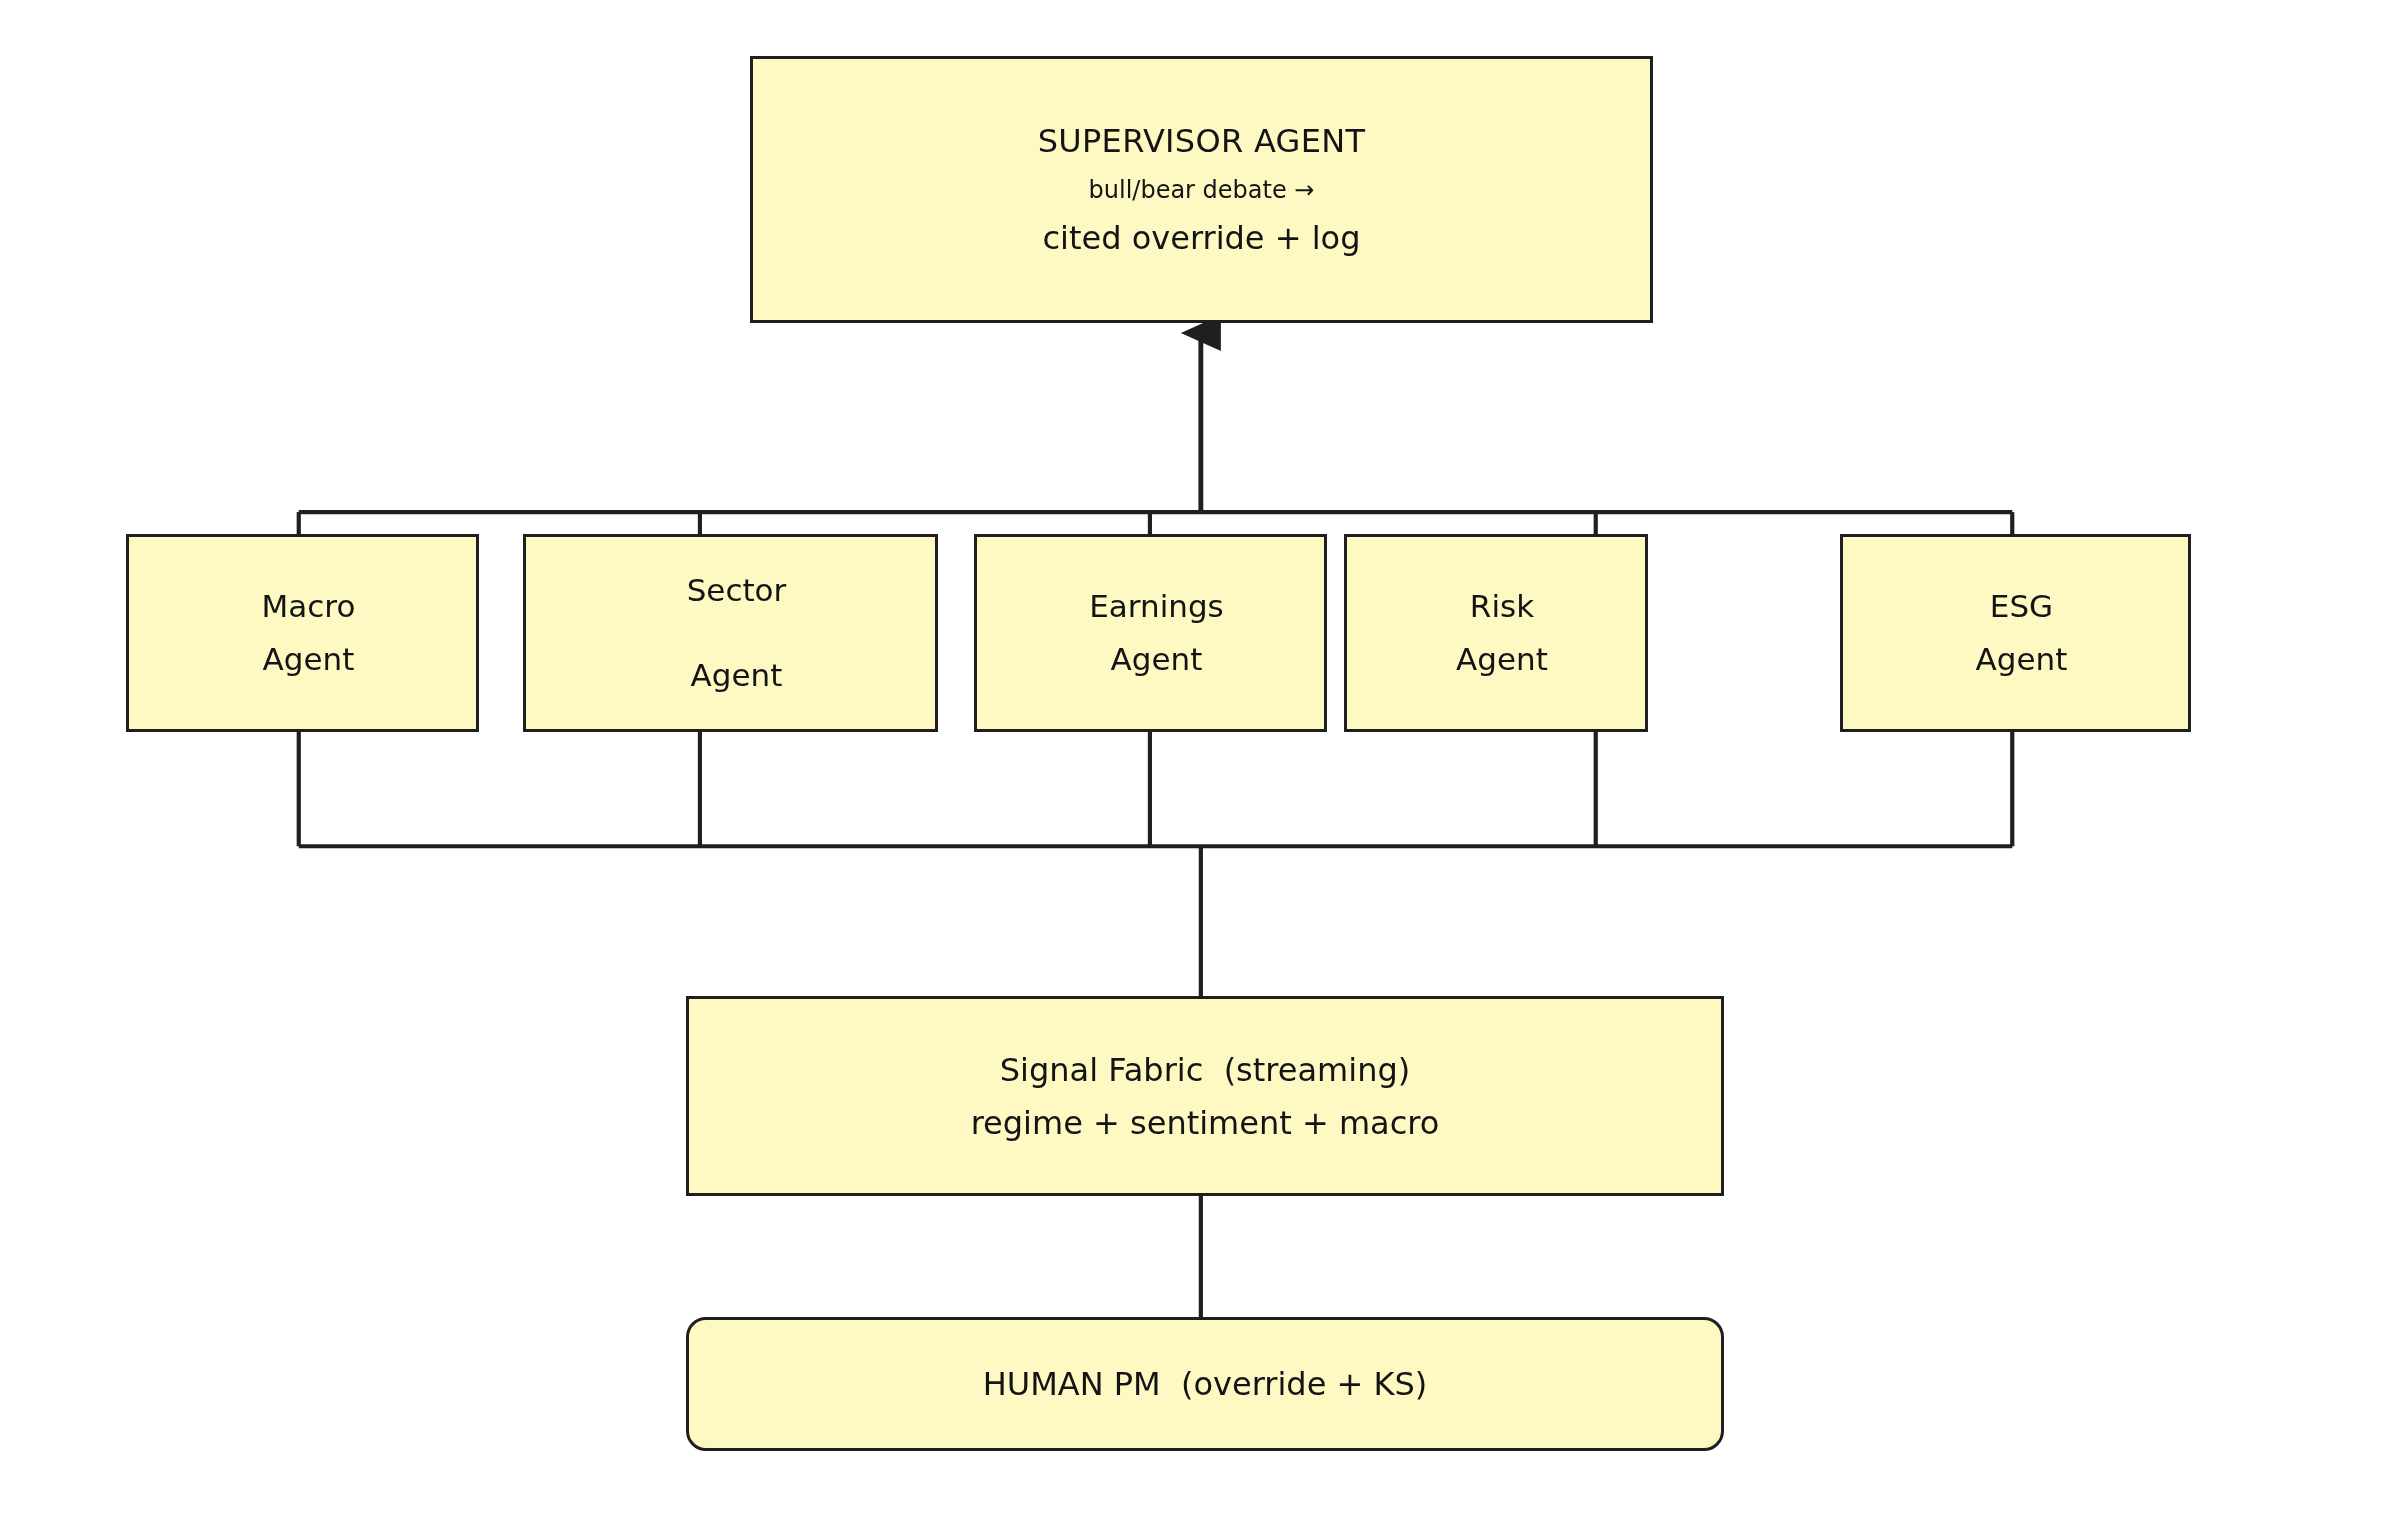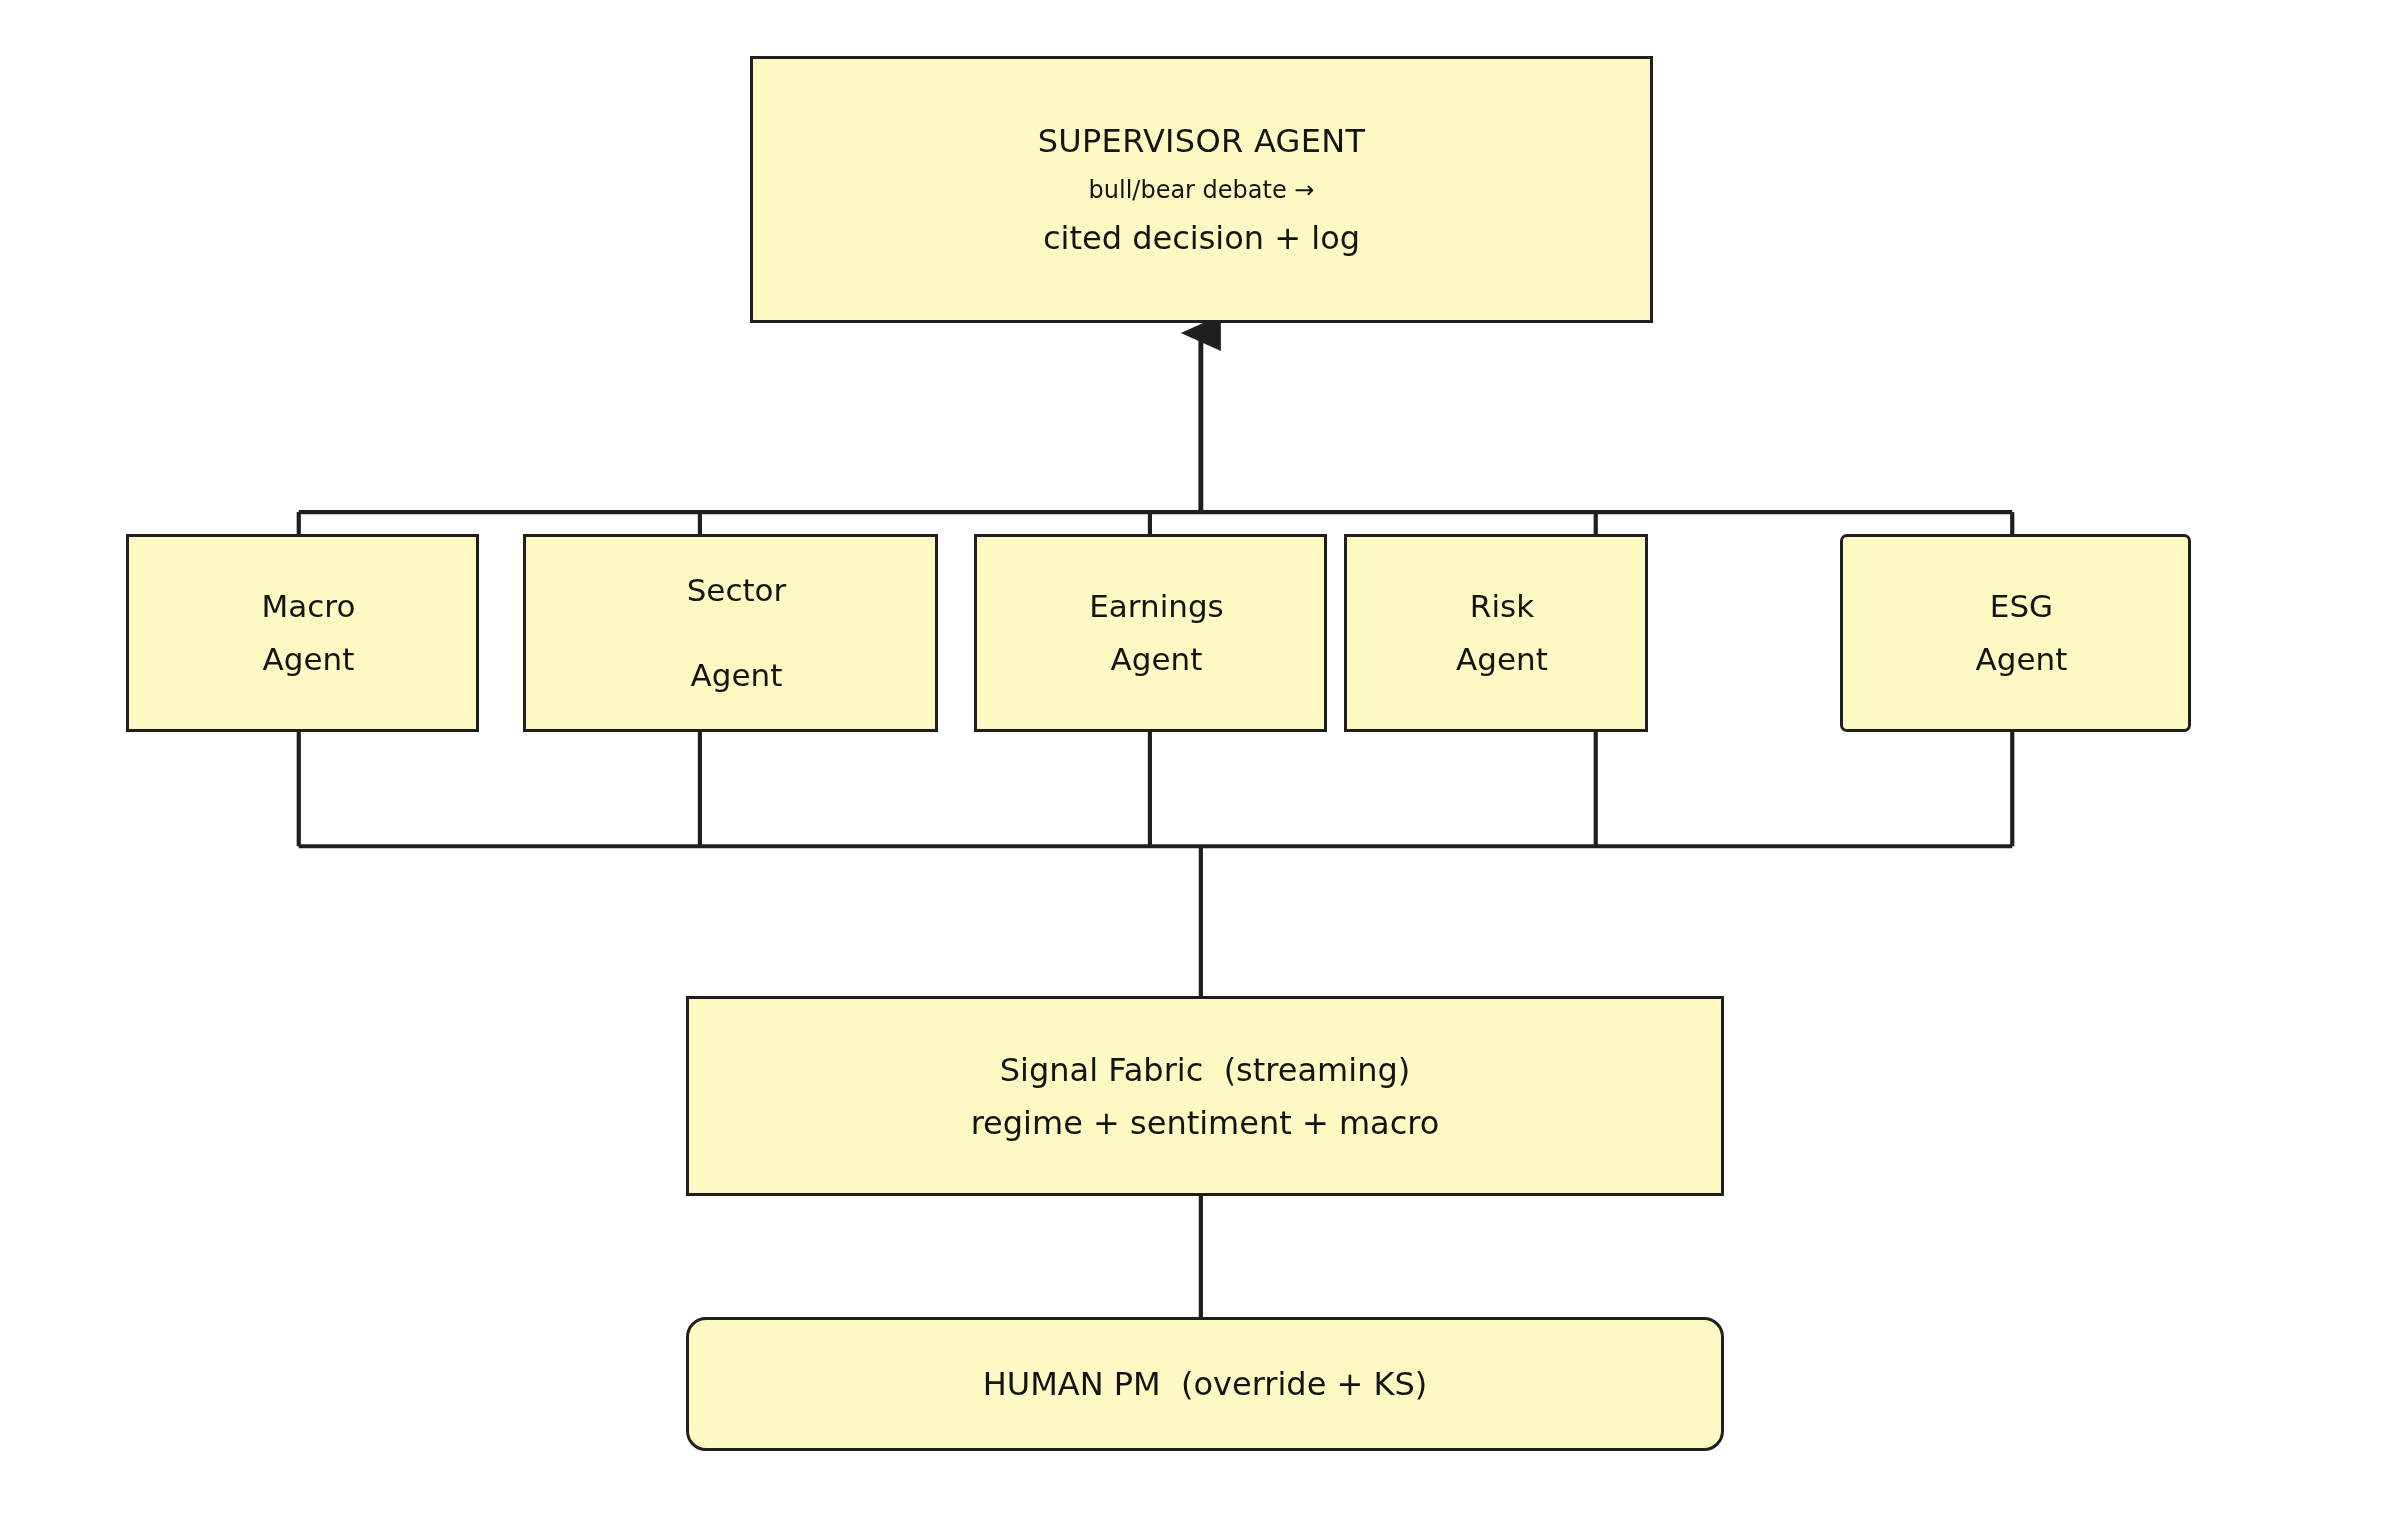--- a/index.html
+++ b/index.html
@@ -48,21 +48,21 @@
 
   
   .agent { top: 534px; height: 198px; padding-left: 12px; }
   .agent .l1 { font-size: 31px; margin-bottom: 22px; }
   .agent .l2 { font-size: 31px; }
 
   .agent-macro    { left: 126px;  width: 353px; }
   .agent-sector   { left: 523px;  width: 415px; gap: 32px; }
   .agent-earnings { left: 974px; width: 353px; }
   .agent-risk     { left: 1344px; width: 304px; }
-  .agent-esg      { left: 1840px; width: 351px; border-radius: 7px; }
+  .agent-esg      { left: 1840px; width: 351px; }
 
   
   .fabric { left: 686px; top: 996px; width: 1038px; height: 200px; }
   .fabric .l1 { font-size: 32px; margin-bottom: 21px; }
   .fabric .l2 { font-size: 32px; }
 
   
   .humanpm { left: 686px; top: 1317px; width: 1038px; height: 134px; border-radius: 20px; }
   .humanpm .l1 { font-size: 32px; }
 </style>
@@ -96,21 +96,21 @@
     <line x1="2287" y1="1046" x2="2287" y2="1213" stroke="#1f1f1f" stroke-width="6"></line>
     <line x1="2884" y1="1046" x2="2884" y2="1213" stroke="#1f1f1f" stroke-width="6"></line>
 
     <line x1="1721" y1="1213" x2="1721" y2="1430" stroke="#1f1f1f" stroke-width="6"></line>
     <line x1="1721" y1="1711" x2="1721" y2="1890" stroke="#1f1f1f" stroke-width="6"></line>
   </svg>
 
   <div class="node supervisor">
     <span class="line l1">SUPERVISOR AGENT</span>
     <span class="line l2">bull/bear debate →</span>
-    <span class="line l3">cited decision + log</span>
+    <span class="line l3">cited override + log</span>
   </div>
 
   <div class="node agent agent-macro">
     <span class="line l1">Macro</span>
     <span class="line l2">Agent</span>
   </div>
 
   <div class="node agent agent-sector">
     <span class="line l1">Sector</span>
     <span class="line l2">Agent</span>

